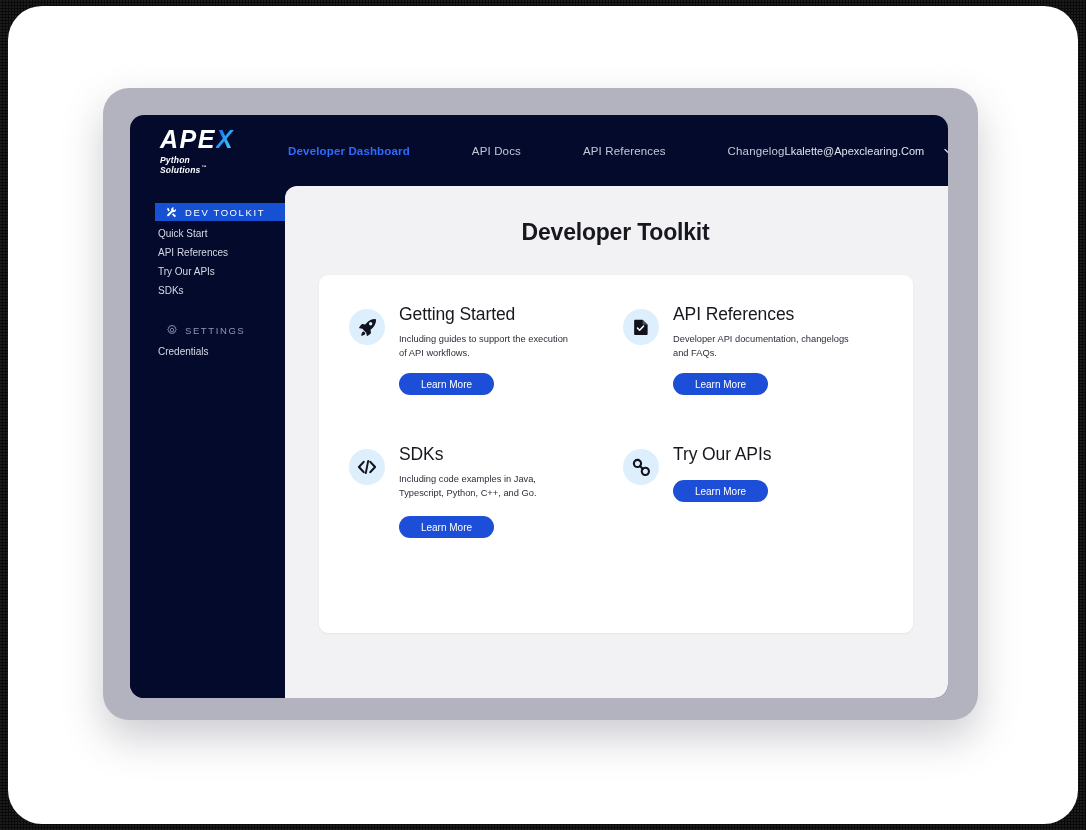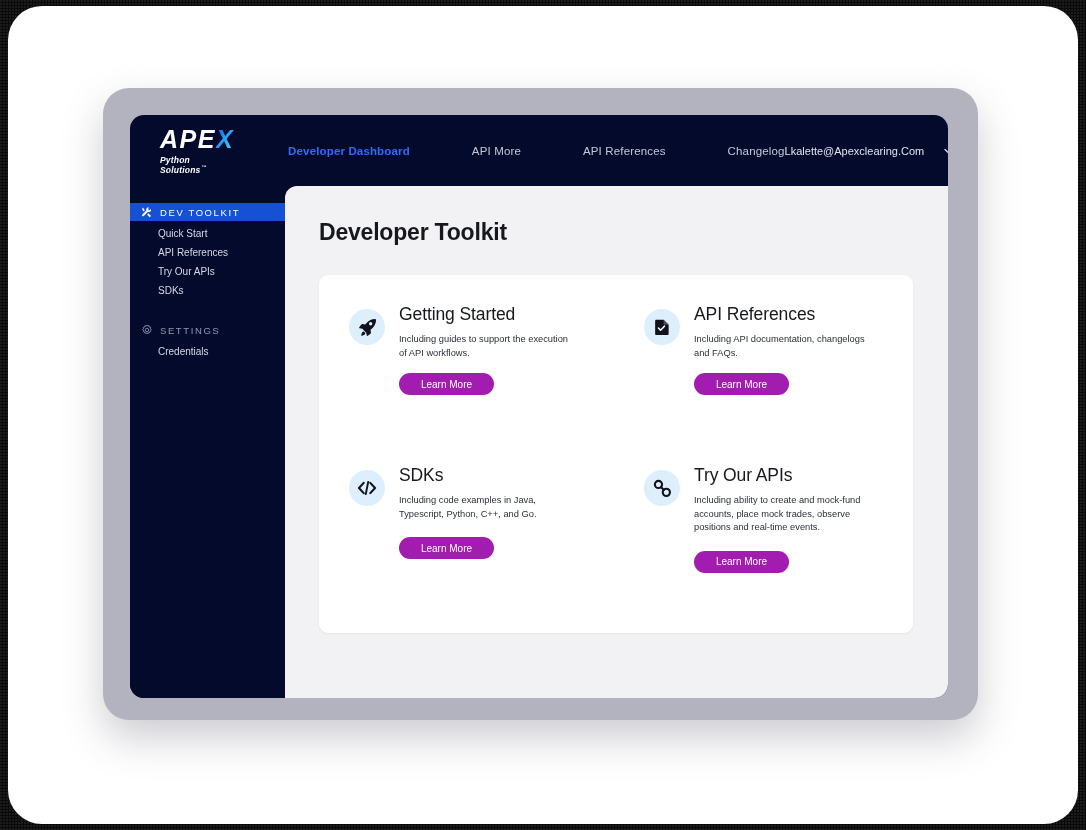--- a/index.html
+++ b/index.html
@@ -141,20 +141,21 @@
   .sidebar-section {
     display: flex;
     align-items: center;
     gap: 7px;
     height: 18px;
     padding-left: 11px;
     font-size: 9.5px;
     letter-spacing: 1.6px;
     color: #8f98b5;
     cursor: pointer;
+    margin-left: 25px;
   }
   .sidebar-section.active { background: #1651d4; color: #ffffff; }
   .sidebar-section .sec-icon { display: flex; align-items: center; }
   .sidebar-item {
     padding-left: 28px;
     font-size: 10px;
     color: #d5d9e6;
     line-height: 19px;
     cursor: pointer;
     white-space: nowrap;
@@ -172,36 +173,36 @@
     background: #f2f2f5;
     border-top-left-radius: 12px;
     padding: 33px 36px 0 34px;
     overflow: hidden;
   }
   #page-title {
     font-size: 23px;
     font-weight: 700;
     color: #16181d;
     letter-spacing: -0.2px;
+    text-align: center;
   }
 
   #cards-panel {
     margin-top: 29px;
     background: #ffffff;
     border-radius: 9px;
     width: 594px;
     height: 358px;
     padding: 30px 26px 0 30px;
     box-shadow: 0 1px 3px rgba(20, 20, 40, 0.05);
     display: grid;
     grid-template-columns: 274px 274px;
     grid-auto-rows: 140px;
     column-gap: 0px;
     row-gap: 0px;
-    gap: 21px;
   }
 
   .feature-card { display: flex; gap: 14px; }
   .card-icon-circle {
     width: 36px; height: 36px;
     min-width: 36px;
     border-radius: 50%;
     background: #ddeefc;
     display: flex;
     align-items: center;
@@ -225,21 +226,21 @@
   }
   .learn-more-btn {
     margin-top: 13px;
     display: inline-flex;
     align-items: center;
     justify-content: center;
     width: 95px;
     height: 22px;
     border: none;
     border-radius: 11px;
-    background: #a21caf;
+    background: #1d4ed8;
     color: #ffffff;
     font-size: 10px;
     font-family: "Liberation Sans", sans-serif;
     cursor: pointer;
   }
   .card-sdks .learn-more-btn,
   .card-tryapis .learn-more-btn { margin-top: 16px; }
   .card-tryapis .card-desc { max-width: 182px; }
 
   
@@ -271,21 +272,21 @@
         <span>APE</span>
           <span id="logo-x">X</span>
       </div>
       <div id="logo-tagline">
         <span>Python Solutions</span><span id="logo-tm">™</span>
       </div>
     </div>
 
     <nav id="primary-nav">
       <span class="nav-link active">Developer Dashboard</span>
-      <span class="nav-link">API More</span>
+      <span class="nav-link">API Docs</span>
       <span class="nav-link">API References</span>
       <span class="nav-link">Changelog</span>
     </nav>
 
     <div id="account-menu">
       <span id="account-email">Lkalette@Apexclearing.Com</span>
       <span id="account-chevron">
         <svg width="10" height="7" viewBox="0 0 10 7" aria-hidden="true">
           <path d="M1 1.5 L5 5.2 L9 1.5" fill="none" stroke="#dfe3ee" stroke-width="1.3" stroke-linecap="round" stroke-linejoin="round"></path>
         </svg>
@@ -348,21 +349,21 @@
       <div class="feature-card card-api-refs">
         <div class="card-icon-circle">
           <svg width="21" height="21" viewBox="0 0 24 24" aria-hidden="true">
             <path d="M5 3.2h8.2L19 8.9v10.4c0 .8-.6 1.4-1.4 1.4H5c-.8 0-1.4-.6-1.4-1.4V4.6c0-.8.6-1.4 1.4-1.4z" fill="#10131c"></path>
             <path d="M13.2 3.2 19 8.9h-4.4a1.4 1.4 0 0 1-1.4-1.4z" fill="#4a4f5e"></path>
             <path d="M7.4 12.6l2.4 2.5 4.4-4.6" fill="none" stroke="#ffffff" stroke-width="1.8" stroke-linecap="round" stroke-linejoin="round"></path>
           </svg>
         </div>
         <div class="card-body">
           <div class="card-title">API References</div>
-          <p class="card-desc">Including API documentation, changelogs and FAQs.</p>
+          <p class="card-desc">Developer API documentation, changelogs and FAQs.</p>
           <button class="learn-more-btn">Learn More</button>
         </div>
       </div>
 
       <div class="feature-card card-sdks">
         <div class="card-icon-circle">
           <svg width="22" height="22" viewBox="0 0 24 24" aria-hidden="true">
             <path d="M8.4 6.4 3.2 12l5.2 5.6" fill="none" stroke="#10131c" stroke-width="2.3" stroke-linecap="round" stroke-linejoin="round"></path>
             <path d="M15.6 6.4 20.8 12l-5.2 5.6" fill="none" stroke="#10131c" stroke-width="2.3" stroke-linecap="round" stroke-linejoin="round"></path>
             <path d="M13.3 5.3 10.7 18.7" fill="none" stroke="#10131c" stroke-width="2.1" stroke-linecap="round"></path>
@@ -378,21 +379,20 @@
       <div class="feature-card card-tryapis">
         <div class="card-icon-circle">
           <svg width="21" height="21" viewBox="0 0 24 24" aria-hidden="true">
             <circle cx="7.4" cy="7.4" r="4.1" fill="none" stroke="#10131c" stroke-width="2.4"></circle>
             <circle cx="16.4" cy="16.4" r="4.1" fill="none" stroke="#10131c" stroke-width="2.4"></circle>
             <path d="M10.2 10.2 13.6 13.6" fill="none" stroke="#10131c" stroke-width="2.4" stroke-linecap="round"></path>
           </svg>
         </div>
         <div class="card-body">
           <div class="card-title">Try Our APIs</div>
-          <p class="card-desc">Including ability to create and mock-fund accounts, place mock trades, observe positions and real-time events.</p>
           <button class="learn-more-btn">Learn More</button>
         </div>
       </div>
 
     </section>
   </main>
 
 </div>
 
 </body></html>

